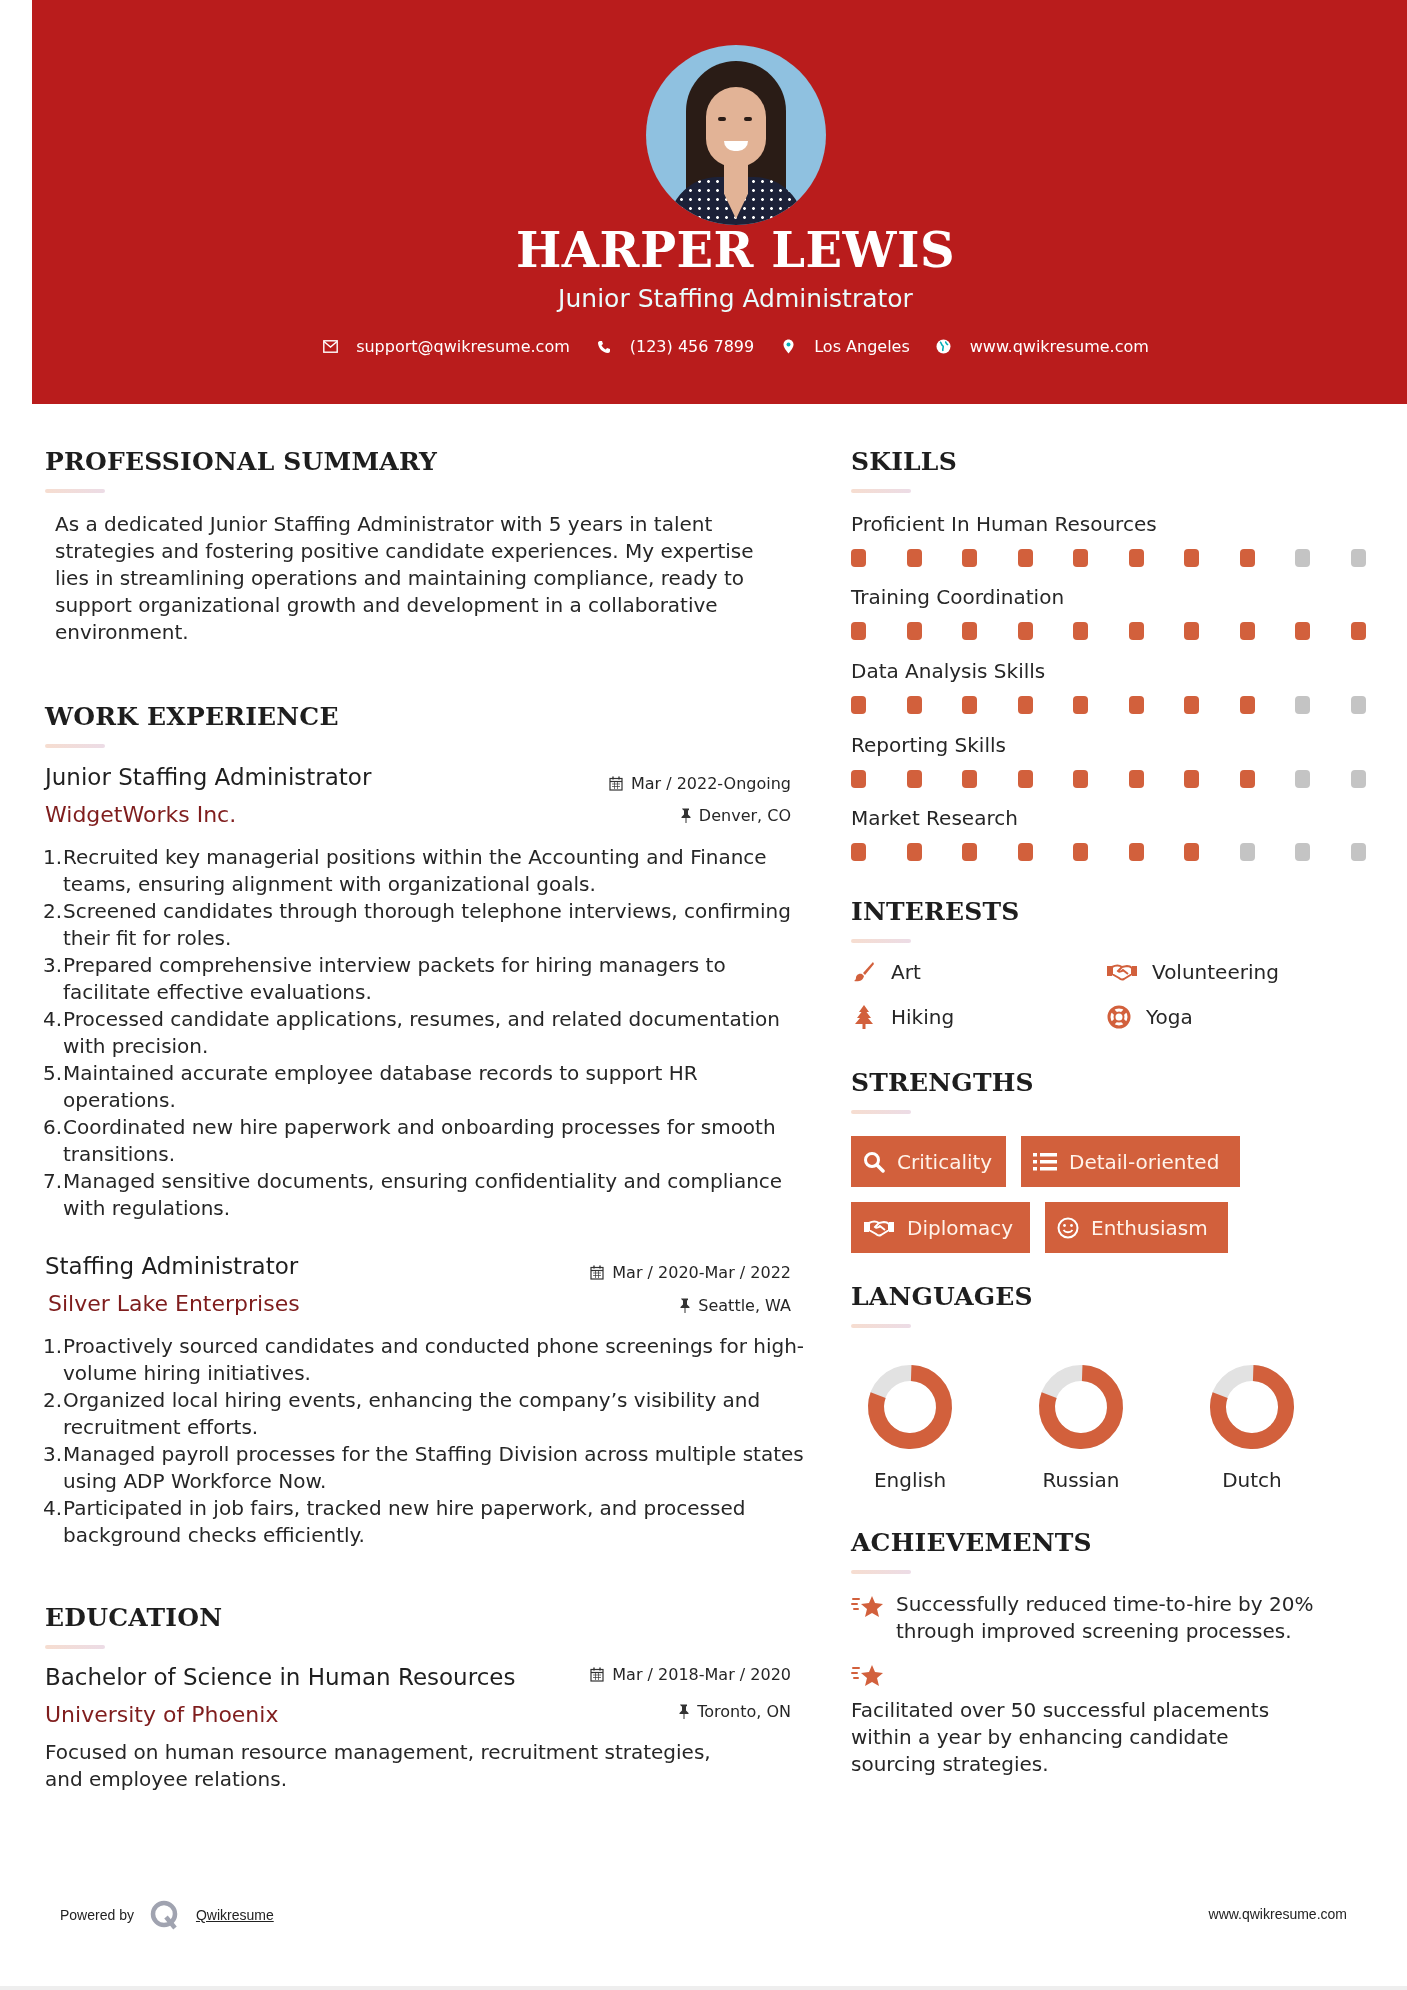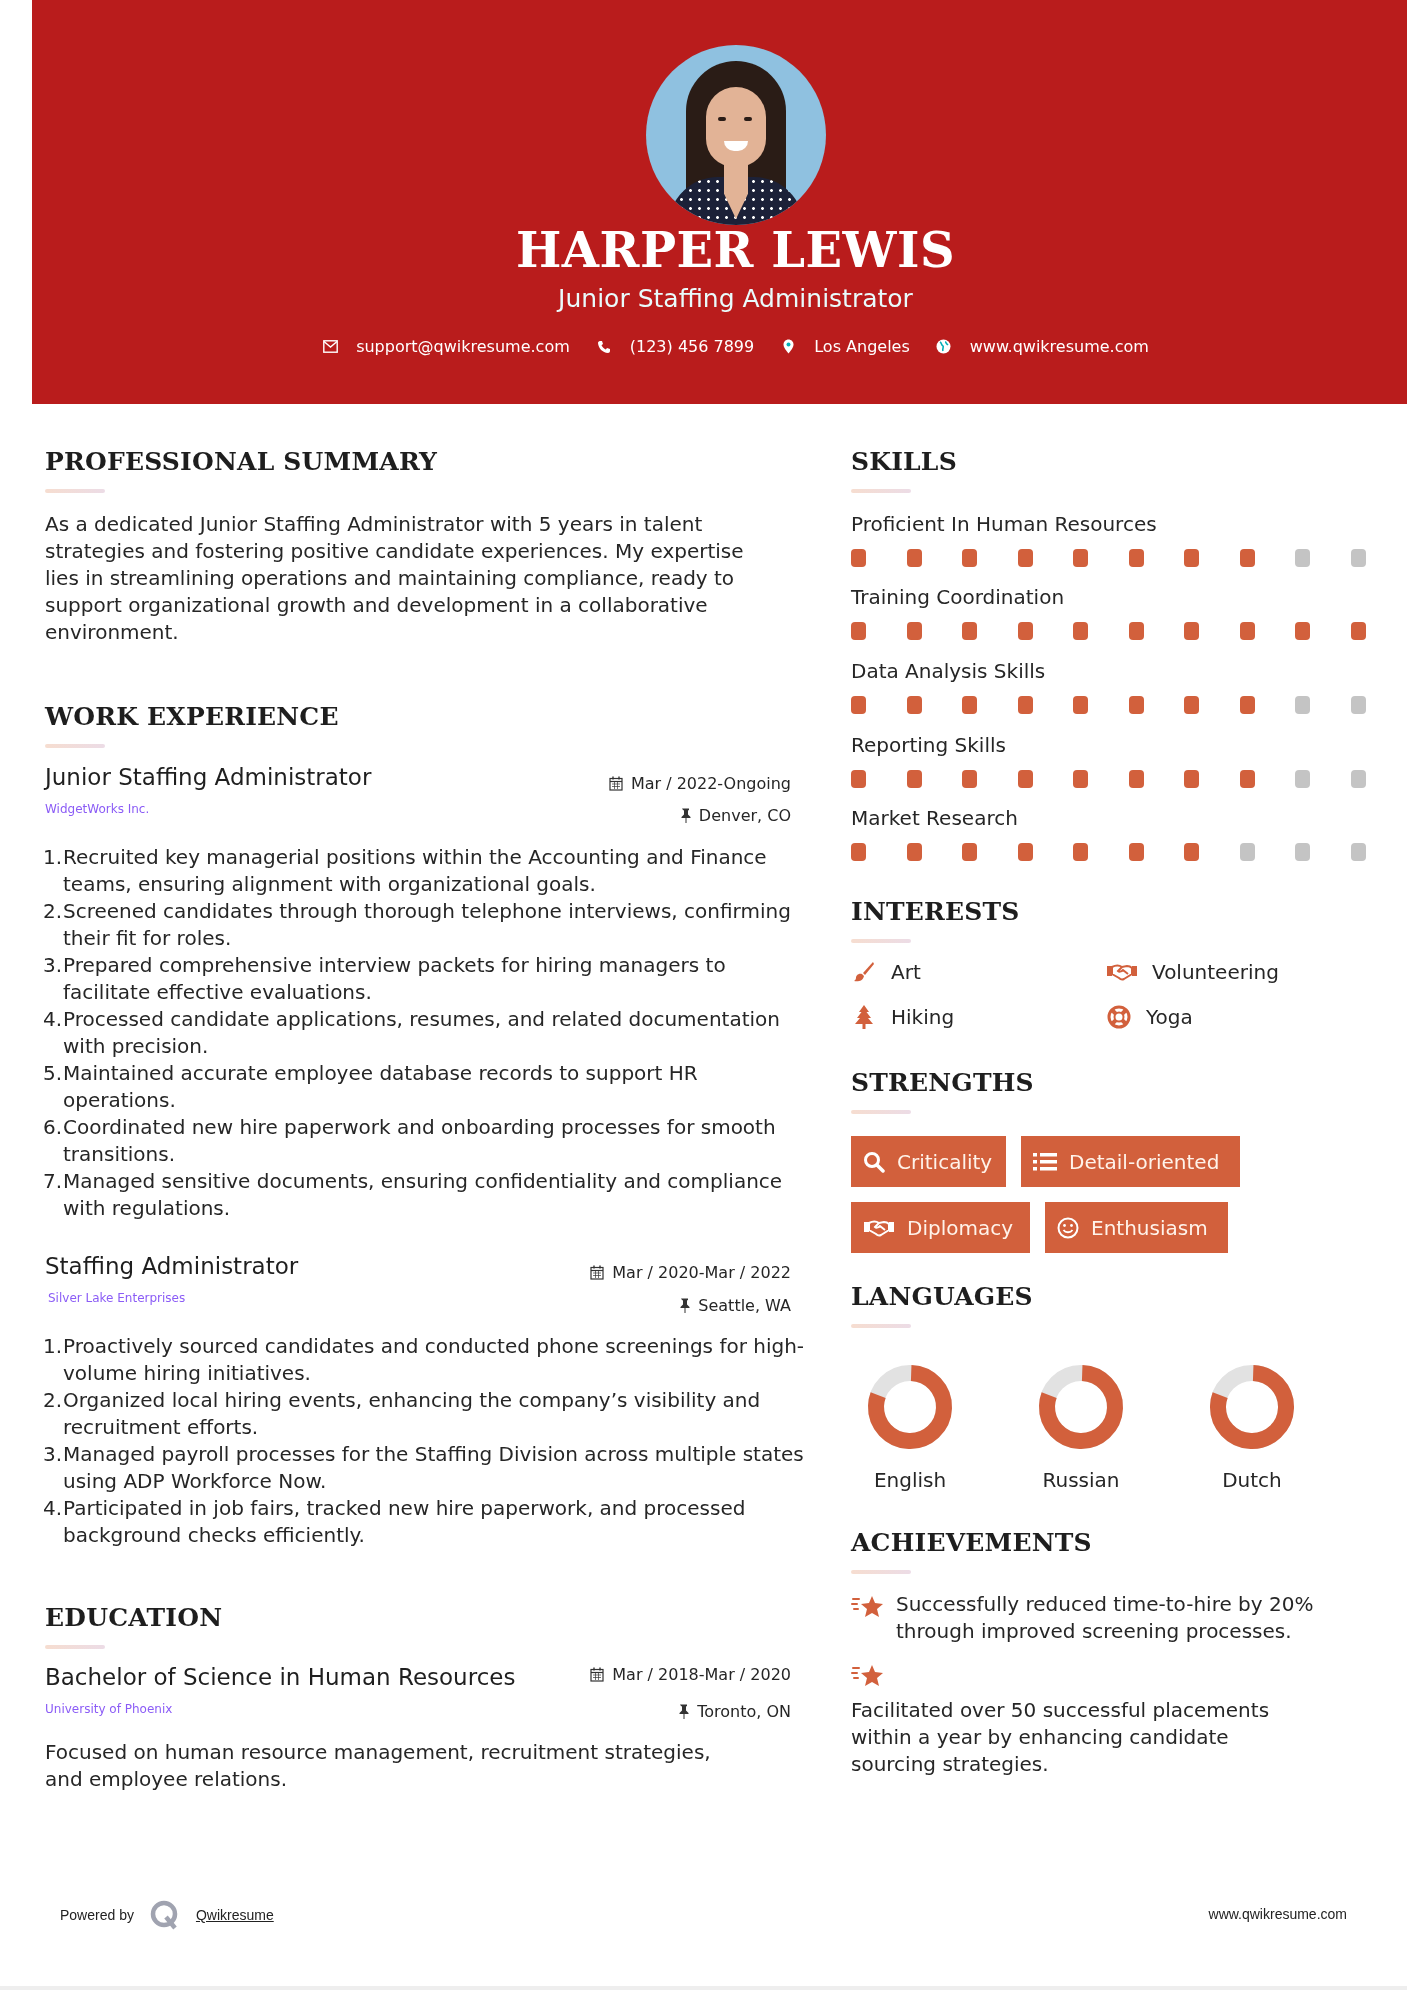--- a/index.html
+++ b/index.html
@@ -20,21 +20,21 @@
   .title { position: absolute; left: 0; top: 284px; width: 1407px; text-align: center; font-size: 25px; color: #e9fbfc; }
   .contacts { position: absolute; left: 0; top: 337px; width: 1407px; display: flex; justify-content: center; align-items: center; gap: 0; font-size: 16px; color: #ffffff; }
   .contact { display: flex; align-items: center; margin: 0 13px; }
   .contact .ic { width: 16px; height: 16px; margin-right: 18px; display: inline-flex; align-items: center; justify-content: center; }
 
   .section-h { position: absolute; font-family: "DejaVu Serif", "Liberation Serif", serif; font-weight: bold; font-size: 25px; color: #1e1e1e; letter-spacing: 0.2px; }
   .uline { position: absolute; width: 60px; height: 4px; border-radius: 2px; background: linear-gradient(90deg, #f6ddd0, #ecdce6); }
 
   .text { position: absolute; font-size: 20px; line-height: 27px; color: #262626; }
   .job-title { position: absolute; font-size: 23px; color: #1f1f1f; }
-  .company { position: absolute; font-size: 12px; color: #8b5cf6; }
+  .company { position: absolute; font-size: 22px; color: #7f1d1d; }
   .meta { position: absolute; right: 616px; font-size: 16px; color: #262626; display: flex; align-items: center; white-space: nowrap; }
   .meta .ic { margin-right: 8px; display: inline-flex; }
   ol.bullets { position: absolute; left: 45px; width: 760px; font-size: 20px; line-height: 27px; color: #262626; list-style: none; counter-reset: b; }
   ol.bullets li { position: relative; padding-left: 18px; counter-increment: b; }
   ol.bullets li::before { content: counter(b) "."; position: absolute; left: -2px; }
 
   .skill-label { position: absolute; left: 851px; font-size: 20px; color: #262626; }
   .dots { position: absolute; left: 851px; display: flex; gap: 0; }
   .dot { width: 15px; height: 18px; border-radius: 4px; margin-right: 40.5px; background: #D2603C; }
   .dot.off { background: #c4c4c4; }
@@ -107,21 +107,21 @@
             <path d="M4 3 C6 4 5 6 7 7 C8 8 6 10 7 12 M10 2.5 C9 4 11 5 12 6" fill="none" stroke="#03AFB8" stroke-width="1.6"></path>
           </svg>
       </span>
       <span>www.qwikresume.com</span>
     </div>
   </div>
 </div>
 
 <div class="section-h" style="left:45px; top:447px;">PROFESSIONAL SUMMARY</div>
 <div class="uline" style="left:45px; top:489px;"></div>
-<div class="text" style="left:45px; top:511px; width:770px;">
+<div class="text" style="left:55px; top:511px; width:770px;">
   <div>As a dedicated Junior Staffing Administrator with 5 years in talent</div>
   <div>strategies and fostering positive candidate experiences. My expertise</div>
   <div>lies in streamlining operations and maintaining compliance, ready to</div>
   <div>support organizational growth and development in a collaborative</div>
   <div>environment.</div>
 </div>
 
 <div class="section-h" style="left:45px; top:702px;">WORK EXPERIENCE</div>
 <div class="uline" style="left:45px; top:744px;"></div>
 

